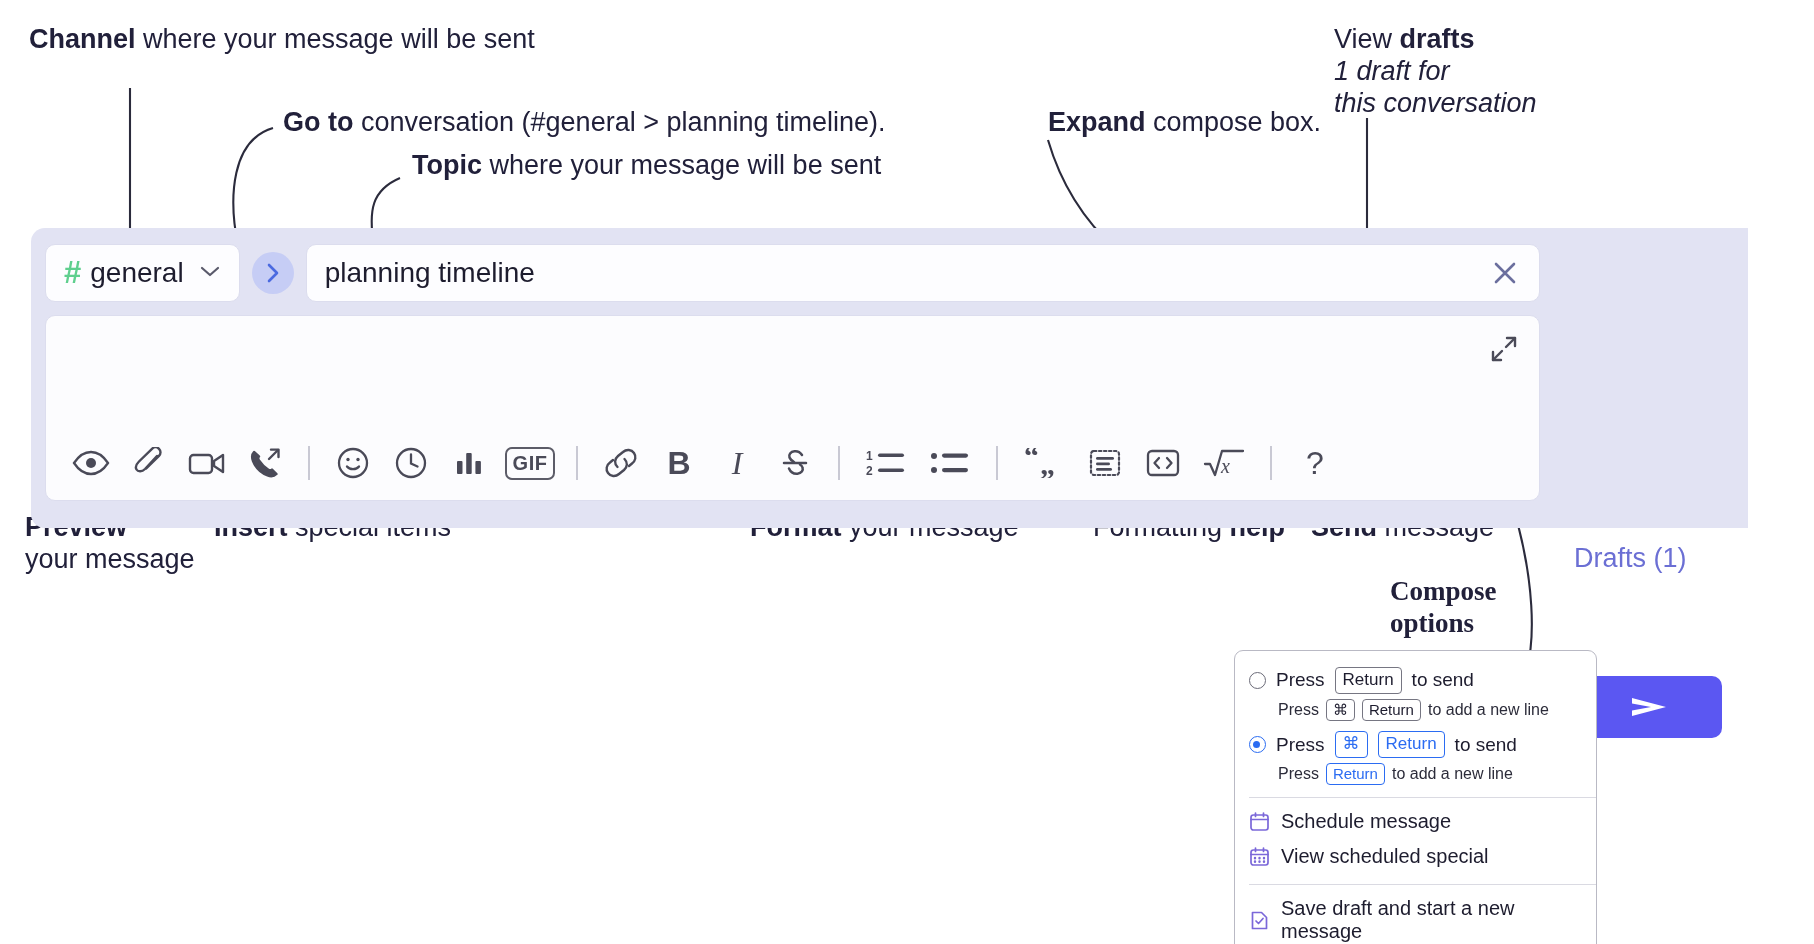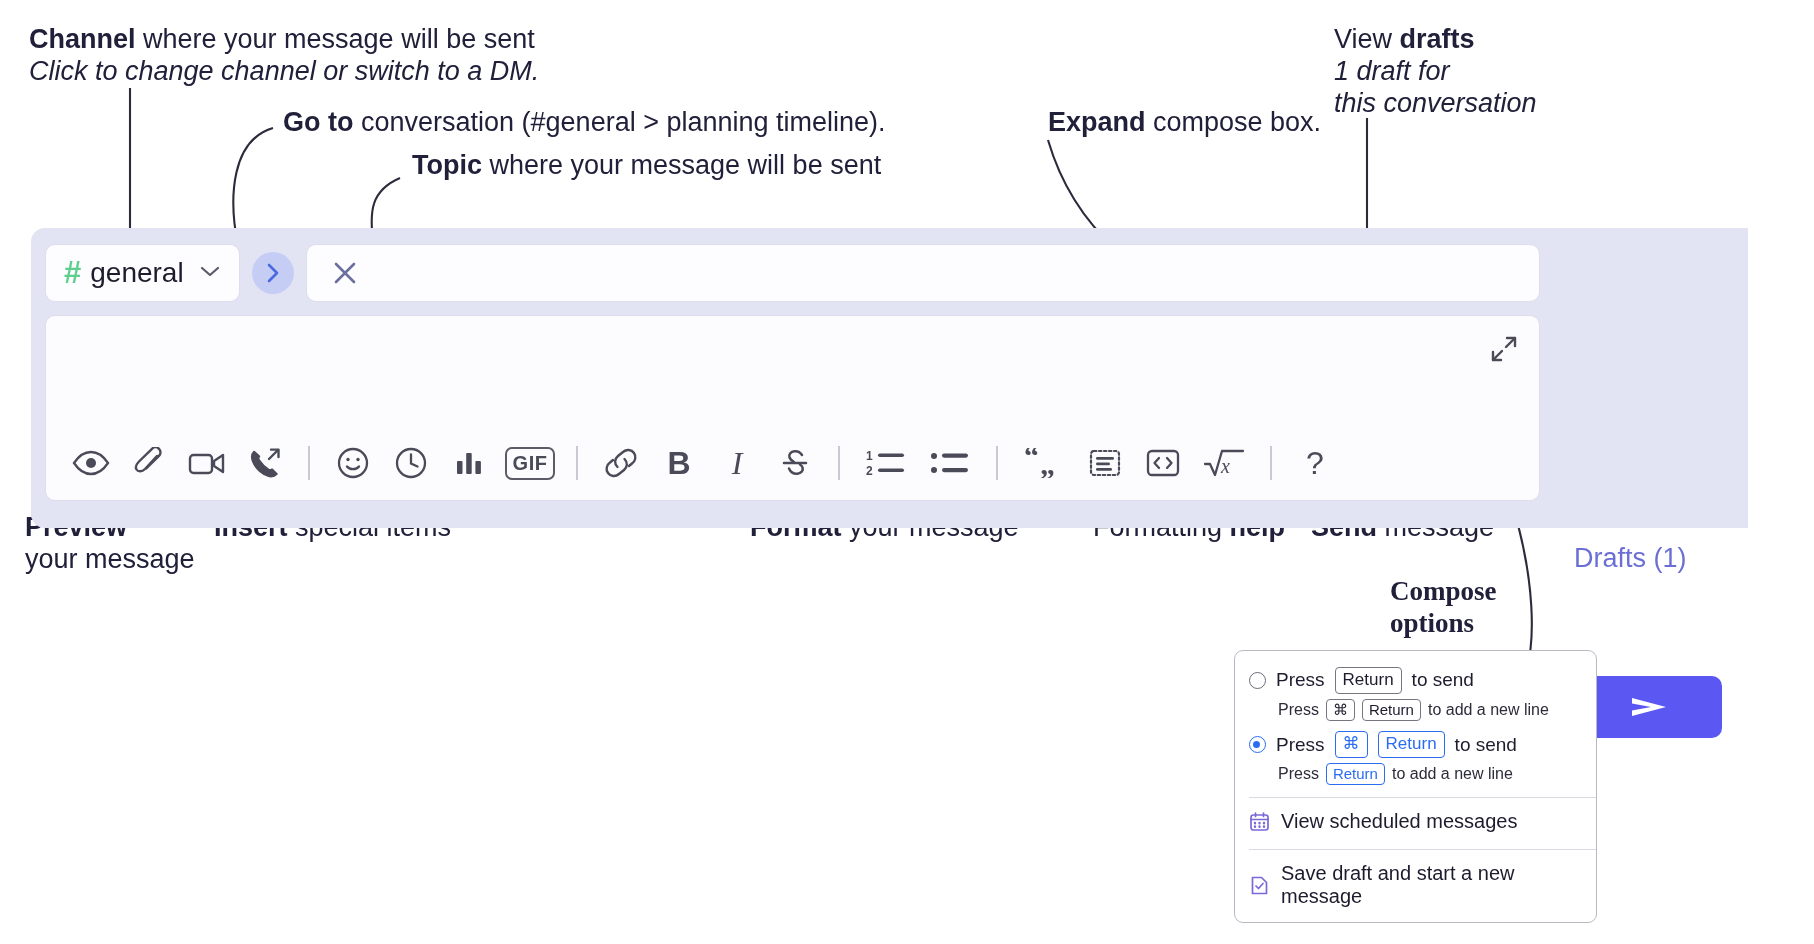--- a/index.html
+++ b/index.html
@@ -309,21 +309,20 @@
   }
   .mi-icon { color: #7b68d9; display: flex; flex: 0 0 auto; }
 </style>
 </head>
 <body>
 
 <div id="stage">
 
   <div class="anno" style="left:29px; top:24px;">
     <div><b>Channel</b><span> where your message will be sent</span></div>
-    <div class="ital">Click to change channel or switch to a DM.</div>
   </div>
 
   <div class="anno" style="left:283px; top:107px;">
     <b>Go to</b><span> conversation (#general &gt; planning timeline).</span>
   </div>
 
   <div class="anno" style="left:412px; top:150px;">
     <b>Topic</b><span> where your message will be sent</span>
   </div>
 
@@ -412,20 +411,21 @@
           </span>
         </div>
 
         <div class="goto-btn">
           <svg width="18" height="22" viewBox="0 0 18 22" fill="none" stroke="#4b6ae0" stroke-width="2.6" stroke-linecap="round" stroke-linejoin="round">
               <path d="M5 3 L13 11 L5 19"></path>
             </svg>
         </div>
 
         <div class="topic-field">
+          <span class="topic-text">planning timeline</span>
           <span class="topic-clear">
             <svg width="30" height="30" viewBox="0 0 30 30" fill="none" stroke="#6b6f9e" stroke-width="2.6" stroke-linecap="round">
                 <path d="M6 6 L24 24 M24 6 L6 24"></path>
               </svg>
           </span>
         </div>
       </div>
 
       <div class="msg-wrap">
 
@@ -634,31 +634,41 @@
       <span>to send</span>
     </div>
     <div class="sub">
       <span>Press</span>
       <span class="kbd blue">Return</span>
       <span>to add a new line</span>
     </div>
 
     <div class="popup-div"></div>
 
+    <div class="menu-item">
+      <span class="mi-icon">
+        <svg width="21" height="21" viewBox="0 0 21 21" fill="none" stroke="#7b68d9" stroke-width="1.7" stroke-linecap="round">
+            <rect x="2" y="4" width="17" height="15" rx="2.4"></rect>
+            <path d="M2 8.5 L19 8.5"></path>
+            <path d="M6.5 2 L6.5 5.5 M14.5 2 L14.5 5.5"></path>
+          </svg>
+      </span>
+      <span>Schedule message</span>
+    </div>
 
     <div class="menu-item">
       <span class="mi-icon">
         <svg width="21" height="21" viewBox="0 0 21 21" fill="none" stroke="#7b68d9" stroke-width="1.7" stroke-linecap="round">
             <rect x="2" y="4" width="17" height="15" rx="2.4"></rect>
             <path d="M2 8.5 L19 8.5"></path>
             <path d="M6.5 2 L6.5 5.5 M14.5 2 L14.5 5.5"></path>
             <path d="M6 12 L6 12.2 M10.5 12 L10.5 12.2 M15 12 L15 12.2 M6 15.5 L6 15.7 M10.5 15.5 L10.5 15.7 M15 15.5 L15 15.7" stroke-width="2.4"></path>
           </svg>
       </span>
-      <span>View scheduled messages</span>
+      <span>View scheduled special</span>
     </div>
 
     <div class="popup-div"></div>
 
     <div class="menu-item">
       <span class="mi-icon">
         <svg width="21" height="21" viewBox="0 0 21 21" fill="none" stroke="#7b68d9" stroke-width="1.7" stroke-linecap="round" stroke-linejoin="round">
             <path d="M3.5 2.5 L12.5 2.5 L17.5 7.5 L17.5 18.5 L3.5 18.5 Z"></path>
             <path d="M7 11 L9.5 13.5 L14 8.5"></path>
           </svg>

